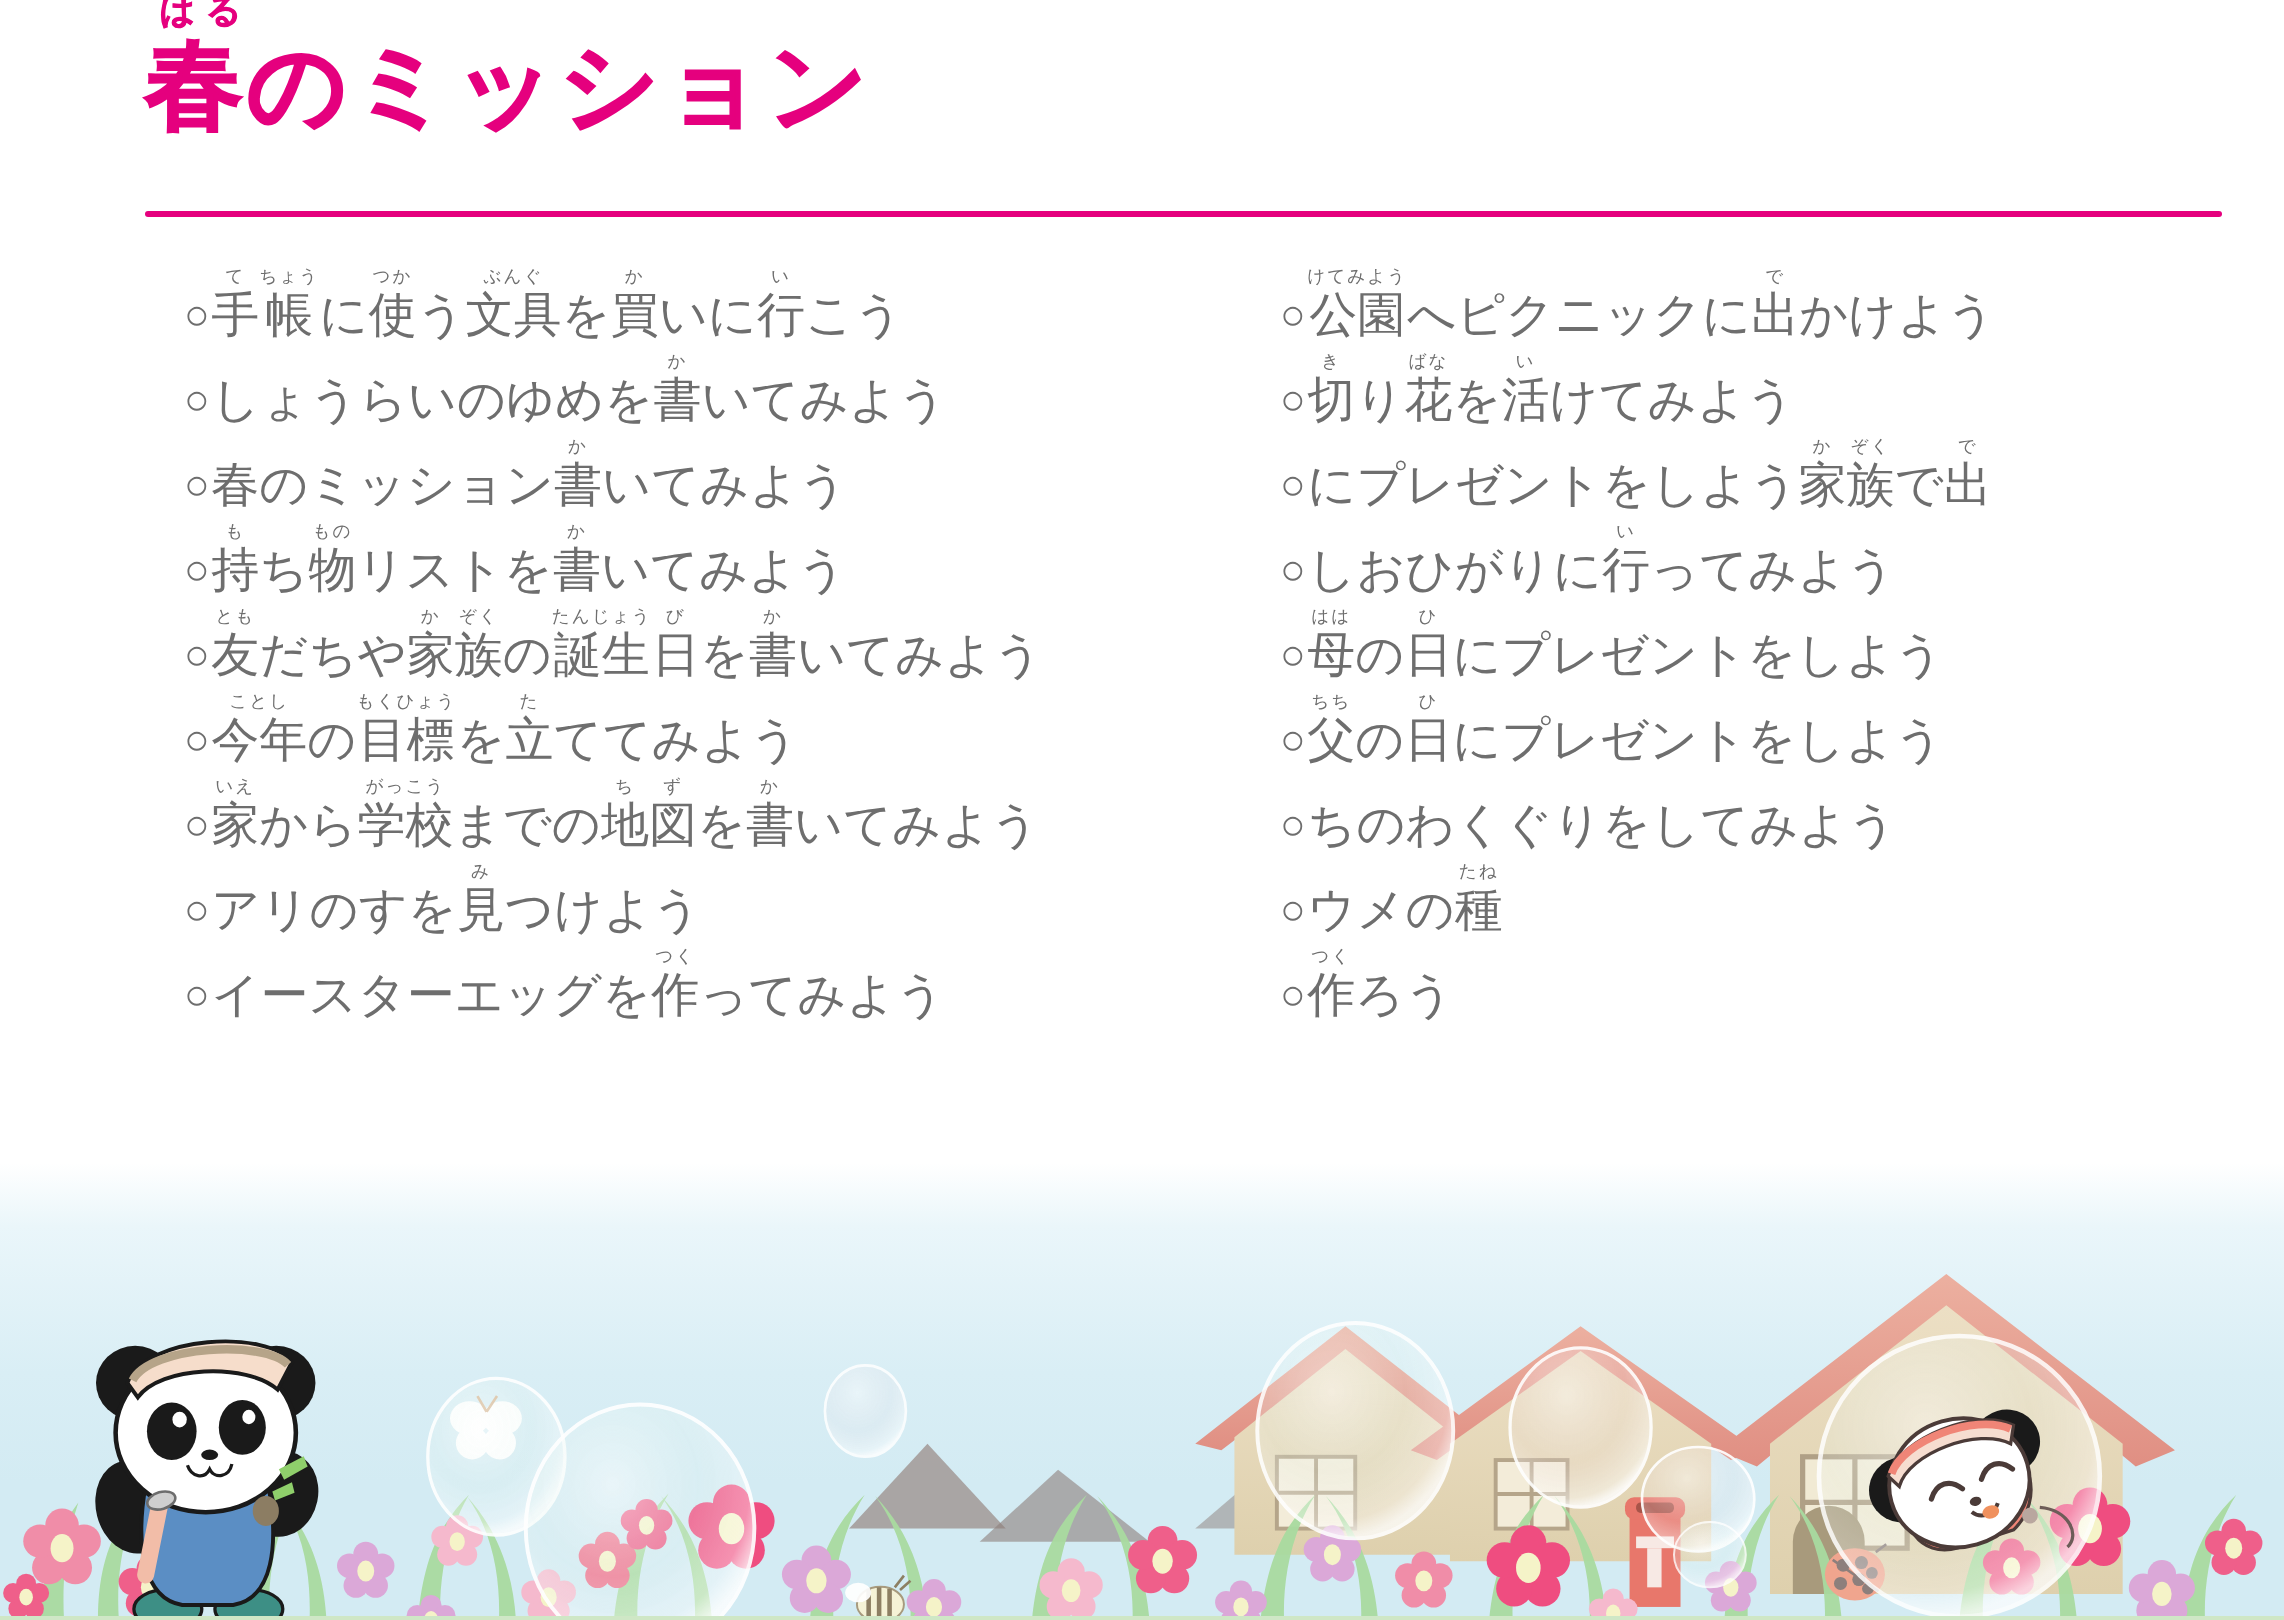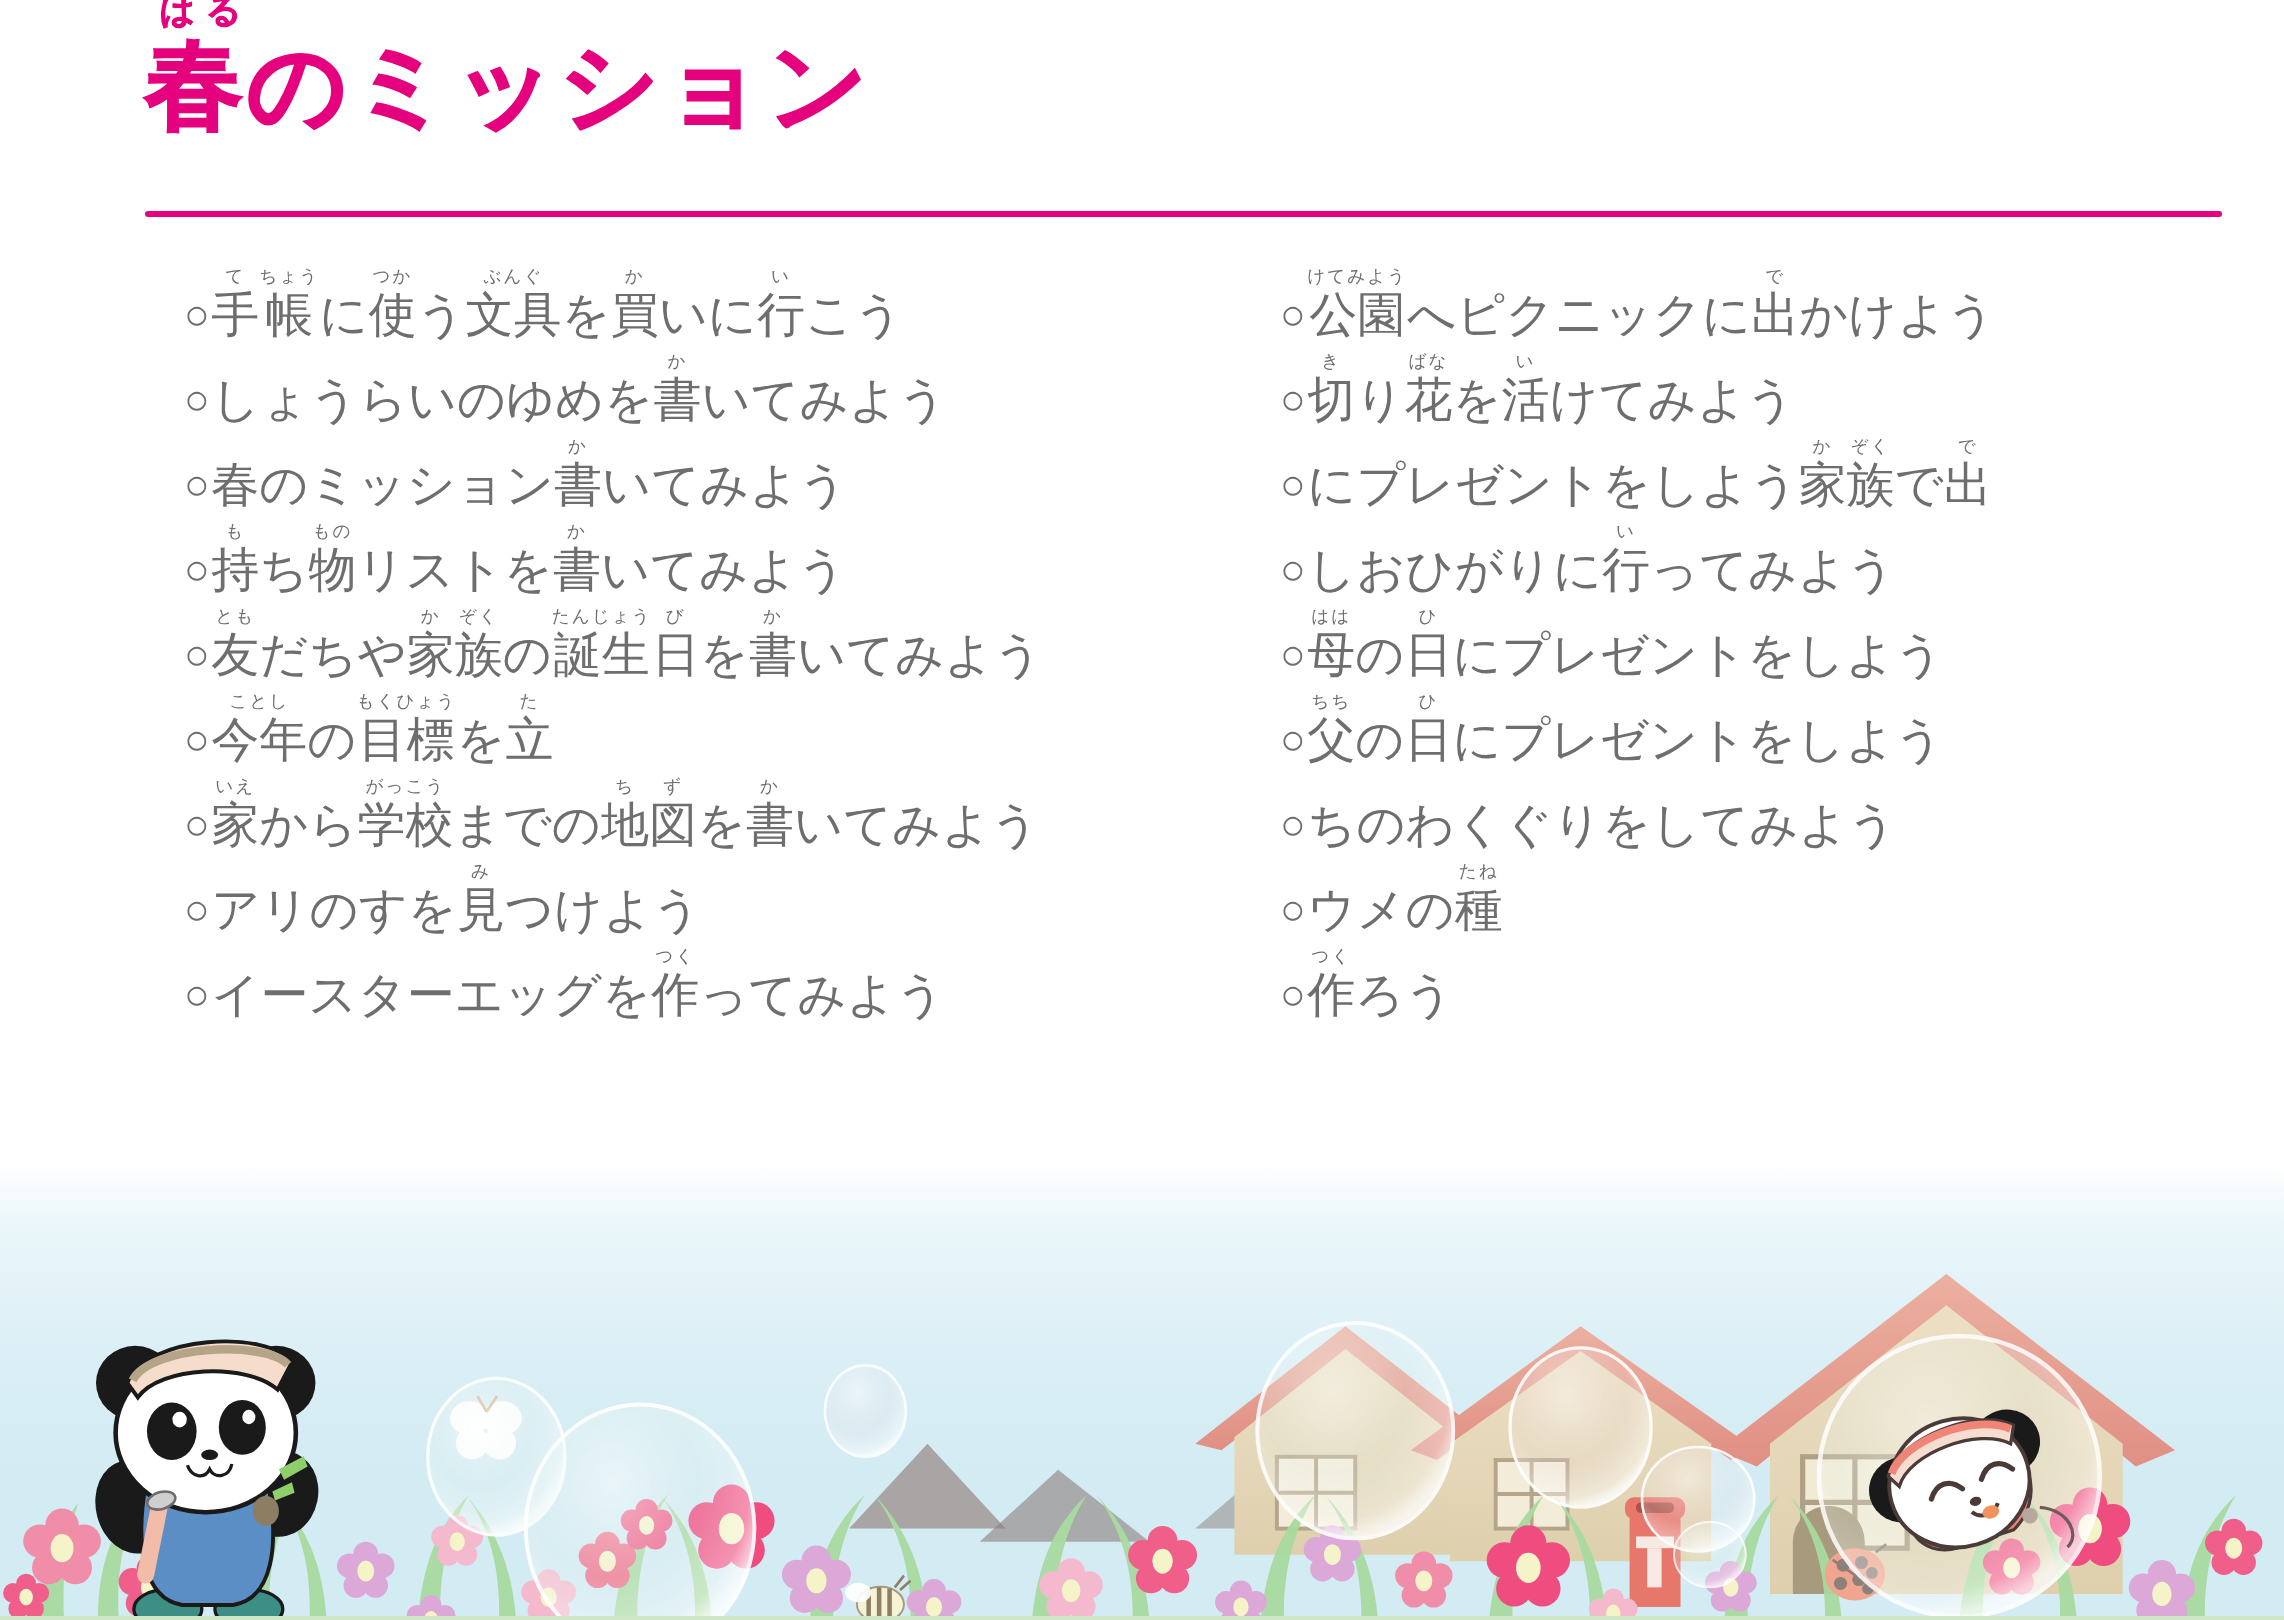--- a/index.html
+++ b/index.html
@@ -348,20 +348,24 @@
               <span class="rt">もくひょう</span>
               <span class="rb">目標</span>
             </span>
             <span class="ru norub">
               <span class="rt">&nbsp;</span>
               <span class="rb">を</span>
             </span>
             <span class="ru">
               <span class="rt">た</span>
               <span class="rb">立</span>
+            </span>
+            <span class="ru norub">
+              <span class="rt">&nbsp;</span>
+              <span class="rb">ててみよう</span>
             </span>
           </span>
         </div>
         <div class="list-item">
           <span class="bullet">○</span>
           <span class="rtext">
             <span class="ru">
               <span class="rt">いえ</span>
               <span class="rb">家</span>
             </span>

